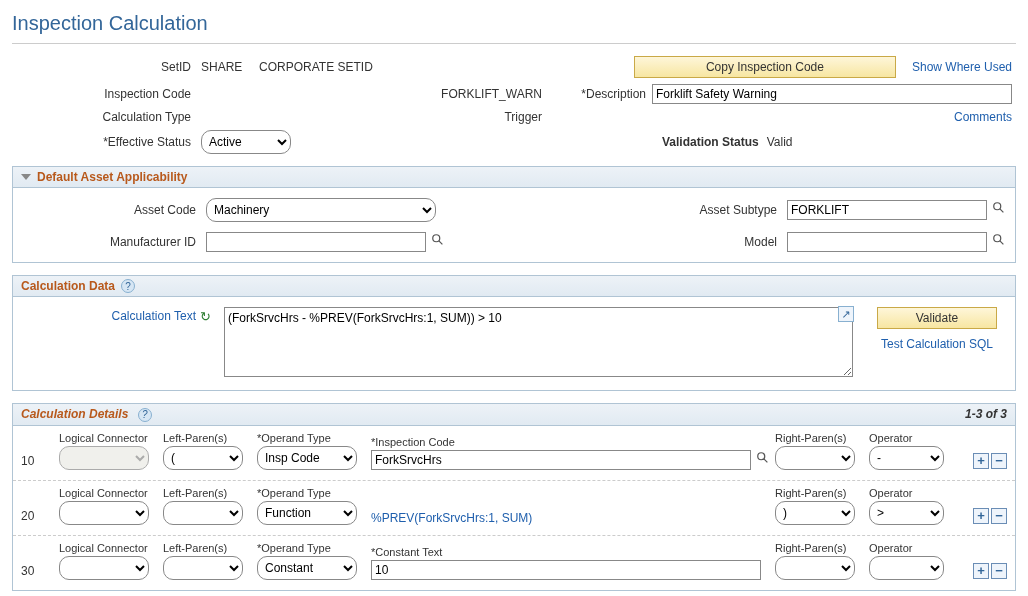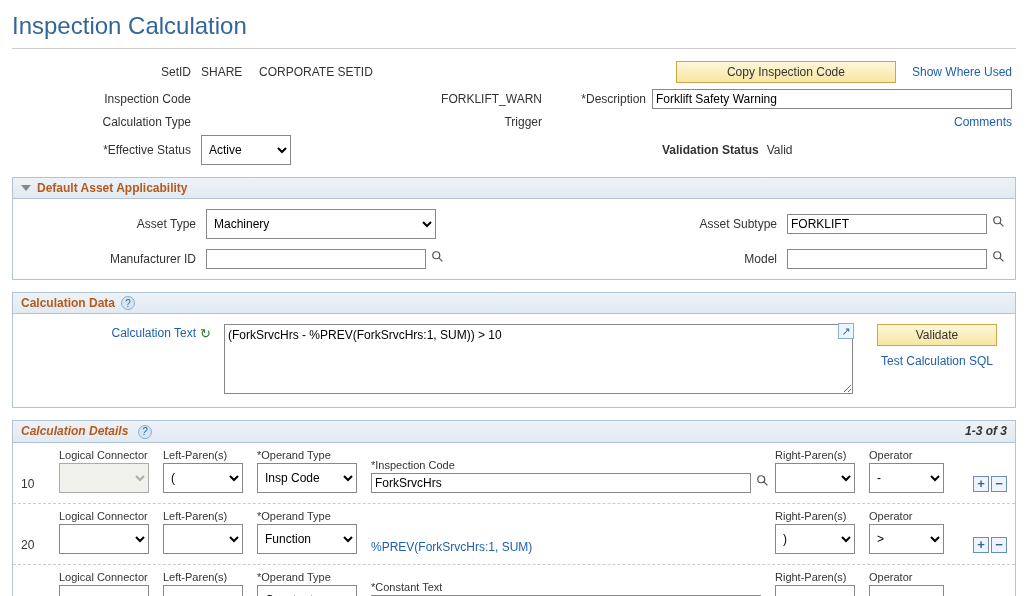--- a/index.html
+++ b/index.html
@@ -5,21 +5,21 @@
 * { box-sizing: border-box; margin: 0; padding: 0; }
 body {
   font-family: Arial, Helvetica, sans-serif;
   font-size: 12px;
   color: #333;
   background: #fff;
   padding: 8px 12px;
   width: 1028px;
 }
 .page-title {
-  font-size: 24px;
+  font-size: 20px;
   color: #336699;
   font-weight: normal;
   padding: 4px 0 8px 0;
   border-bottom: 1px solid #ccc;
   margin-bottom: 12px;
 }
 .header-grid {
   display: grid;
   grid-template-columns: 185px 1fr 470px;
   row-gap: 6px;
@@ -42,32 +42,32 @@
   gap: 16px;
 }
 .btn-gold {
   background: linear-gradient(#fef6d9, #f7e6a2);
   border: 1px solid #c9a947;
   padding: 3px 18px;
   font-size: 12px;
   cursor: pointer;
   color: #333;
 }
-.btn-gold.wide { padding: 3px 50px; }
+.btn-gold.wide { padding: 3px 71px; }
 .link {
   color: #1f5fad;
   cursor: pointer;
 }
 select, input[type="text"], textarea {
   border: 1px solid #888;
   font-size: 12px;
   padding: 1px 3px;
   background: #fff;
 }
-select { height: 30px; }
+select { height: 24px; border-radius: 10px; }
 input[type="text"] { height: 20px; }
 .desc-row {
   display: flex;
   align-items: center;
   justify-content: flex-end;
 }
 .desc-row .lbl { margin-right: 6px; }
 .section {
   border: 1px solid #b0c4d4;
   margin-bottom: 12px;
@@ -263,21 +263,21 @@
   </div>
 </div>
 
 <div class="section">
   <div class="section-header">
     <span class="tri"></span>
     <span class="section-title">Default Asset Applicability</span>
   </div>
   <div class="section-body">
     <div class="asset-grid">
-      <div class="label-right">Asset Type</div>
+      <div class="label-right">Asset Code</div>
       <div>
         <select style="width:230px">
           <option>Machinery</option>
         </select>
       </div>
       <div></div>
       <div class="label-right">Asset Subtype</div>
       <div class="input-with-lookup">
         <input type="text" style="width: 190px;" value="FORKLIFT">
         <span class="lookup">

